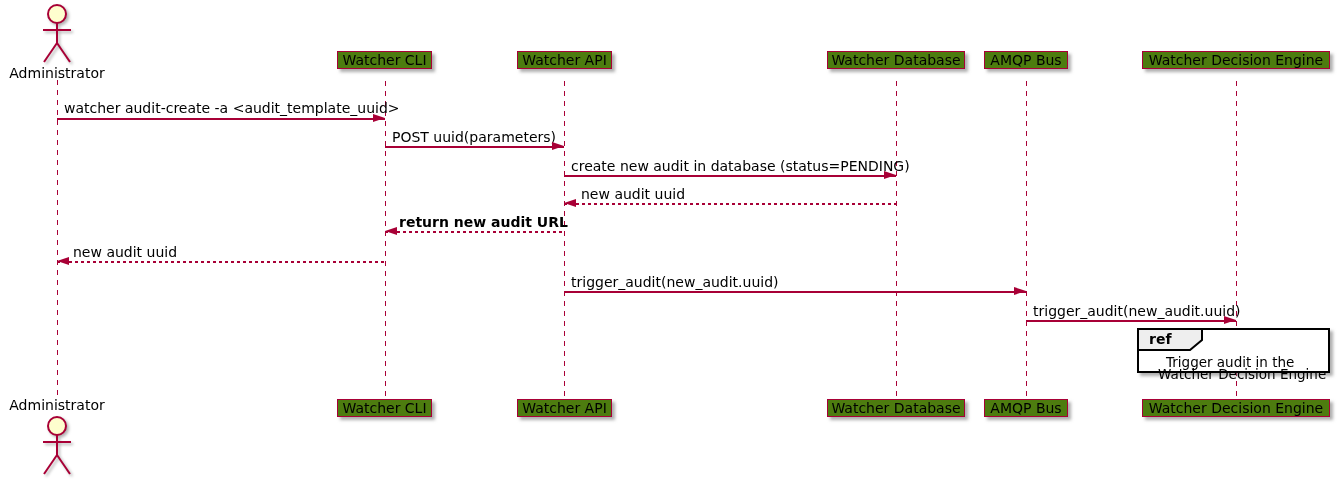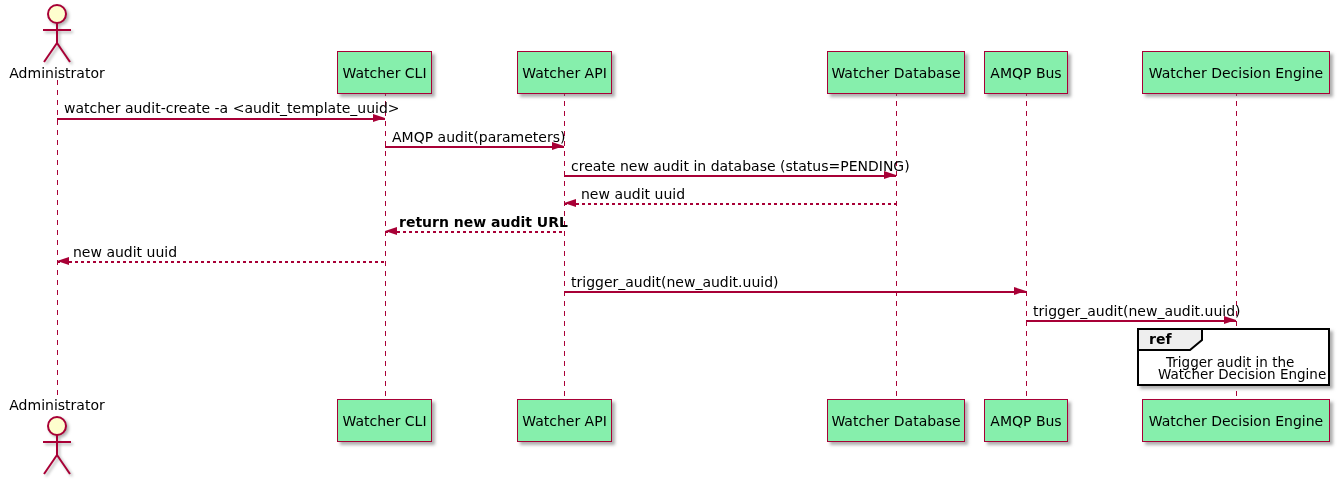--- a/index.html
+++ b/index.html
@@ -12,22 +12,22 @@
     color: #000;
   }
   .stage { position: absolute; left: 0; top: 0; width: 1341px; height: 486px; }
 
   .lifeline {
     position: absolute; width: 1.4px;
     background: repeating-linear-gradient(to bottom, #A80036 0 5px, transparent 5px 10px);
   }
 
   .participant {
-    position: absolute; height: 43px; box-sizing: border-box;
-    background: #86efac; border: 1.8px solid #A80036;
+    position: absolute; height: 18px; box-sizing: border-box;
+    background: #4d7c0f; border: 1.8px solid #A80036;
     box-shadow: 3px 3px 3px rgba(110,110,110,0.55);
     display: flex; align-items: center; justify-content: center;
     font-size: 14px; white-space: nowrap;
   }
 
   .msg-label { position: absolute; font-size: 14px; white-space: nowrap; }
   .msg-line { position: absolute; height: 1.5px; background: #A80036; }
   .msg-line.dashed {
     background: repeating-linear-gradient(to right, #A80036 0 3px, transparent 3px 6px);
   }
@@ -36,21 +36,21 @@
     border-top: 4.5px solid transparent; border-bottom: 4.5px solid transparent;
     border-left: 12px solid #A80036;
   }
   .arrow-l {
     position: absolute; width: 0; height: 0;
     border-top: 4.5px solid transparent; border-bottom: 4.5px solid transparent;
     border-right: 12px solid #A80036;
   }
 
   .ref-box {
-    position: absolute; left: 1137px; top: 328px; width: 193px; height: 58px;
+    position: absolute; left: 1137px; top: 328px; width: 193px; height: 45px;
     box-sizing: border-box; background: #ffffff; border: 2px solid #000;
     box-shadow: 3px 3px 3px rgba(110,110,110,0.55);
   }
   .ref-tab { position: absolute; left: -2px; top: -2px; }
   .ref-keyword {
     position: absolute; left: 10px; top: 1px;
     font-weight: bold; font-size: 14px;
   }
   .ref-line { position: absolute; left: 19px; font-size: 13.5px; white-space: nowrap; }
 
@@ -71,21 +71,21 @@
   <div class="lifeline" style="left:1025.5px; top:81px; height:318px;"></div>
   <div class="lifeline" style="left:1235.5px; top:81px; height:318px;"></div>
 
   <div>
     <div class="msg-label" style="left:64px; top:100px;">watcher audit-create -a &lt;audit_template_uuid&gt;</div>
     <div class="msg-line" style="left:57px; top:118px; width:328px;"></div>
     <div class="arrow-r" style="left:373px; top:114px;"></div>
   </div>
 
   <div>
-    <div class="msg-label" style="left:392px; top:129px;">AMQP audit(parameters)</div>
+    <div class="msg-label" style="left:392px; top:129px;">POST uuid(parameters)</div>
     <div class="msg-line" style="left:385px; top:146px; width:179px;"></div>
     <div class="arrow-r" style="left:552px; top:142px;"></div>
   </div>
 
   <div>
     <div class="msg-label" style="left:571px; top:158px;">create new audit in database (status=PENDING)</div>
     <div class="msg-line" style="left:564px; top:175px; width:332px;"></div>
     <div class="arrow-r" style="left:884px; top:171px;"></div>
   </div>
 

